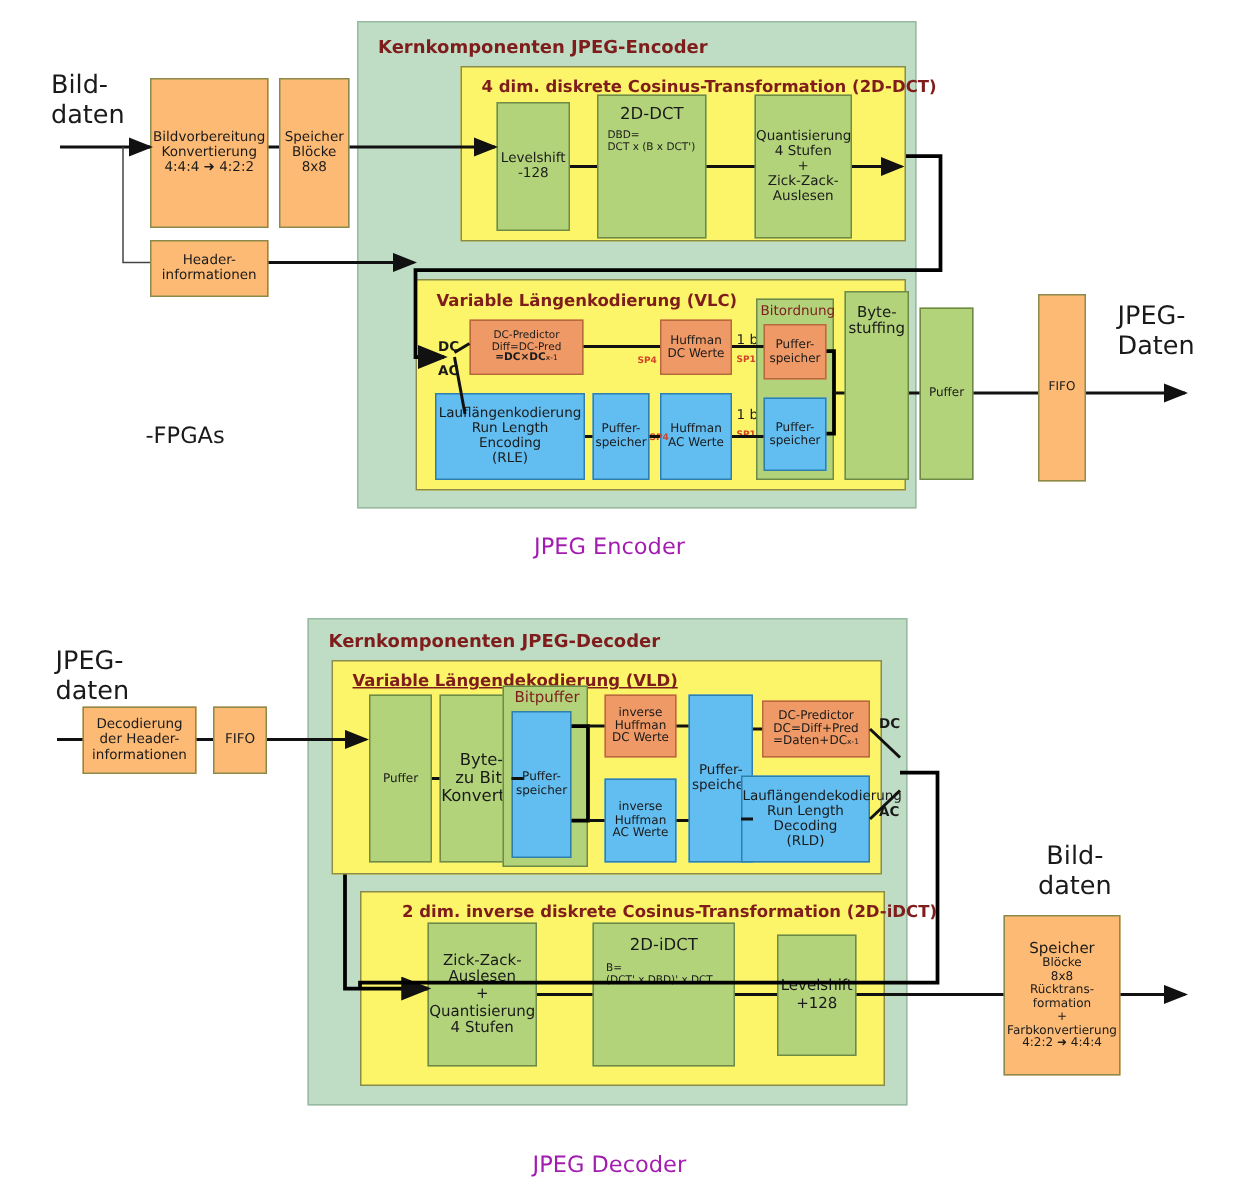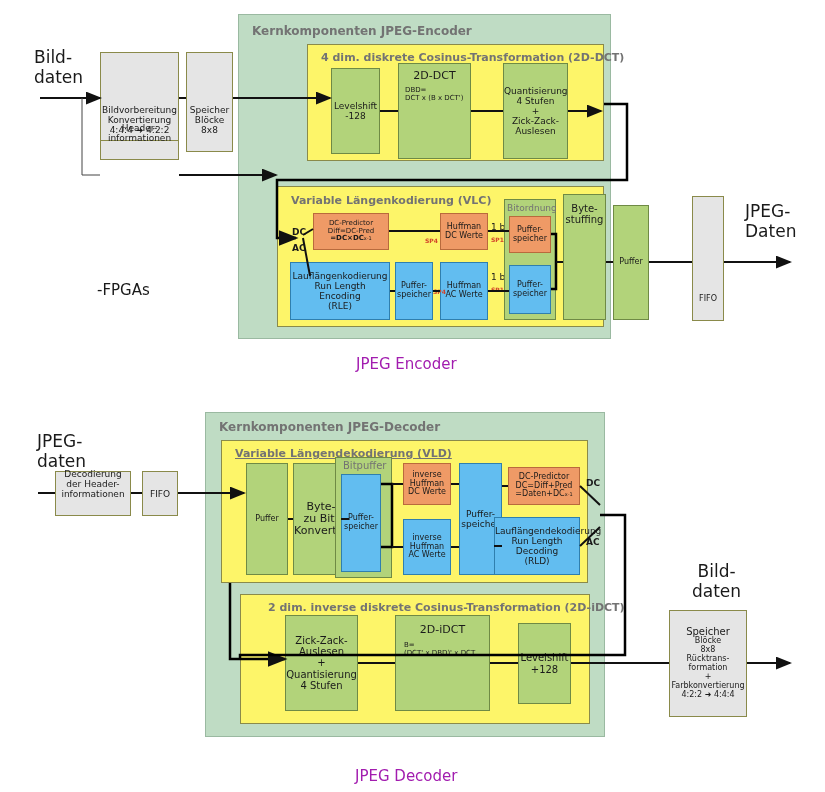--- a/index.html
+++ b/index.html
@@ -9,34 +9,34 @@
     color:#1a1a1a;
   }
 
   
   .box{
     position:absolute;box-sizing:border-box;
     display:flex;align-items:center;justify-content:center;
     text-align:center;line-height:1.12;
     border:1px solid #6d6d40;
   }
-  .box .inner{width:100%;padding:16px 2px;}
-
-  .yellow{background:#e5e5e5;border-color:#8a8a4a;align-items:flex-end;}
+  .box .inner{width:100%;padding:0 2px;}
+
+  .yellow{background:#fdba74;border-color:#8a8a4a;}
   .green {background:#b2d37a;border-color:#6f8a45;}
   .blue  {background:#62bdf0;border-color:#2f7fae;}
   .orange{background:#ef9a66;border-color:#b96a3c;}
 
   
   .cont-mint{background:#bfdcc4;border:1px solid #9ab9a1;position:absolute;box-sizing:border-box;}
   .cont-yellow{background:#fdf569;border:1px solid #8a8a4a;position:absolute;box-sizing:border-box;}
   .cont-green{background:#b2d37a;border:1px solid #6f8a45;position:absolute;box-sizing:border-box;}
 
   .cont-title{
-    position:absolute;font-weight:bold;color:#737373;white-space:nowrap;
+    position:absolute;font-weight:bold;color:#7f1d1d;white-space:nowrap;
   }
 
   
   .t7{font-size:7px;}
   .t8{font-size:8px;}
   .t9{font-size:9px;}
   .t10{font-size:10px;}
   .t11{font-size:11px;}
   .t12{font-size:12px;}
   .t15{font-size:15px;}
@@ -73,21 +73,21 @@
 </div>
 
 <div class="box yellow" style="left:186px;top:52px;width:47px;height:100px;">
   <div class="inner t9">
     <div>Speicher</div>
     <div>Blöcke</div>
     <div>8x8</div>
   </div>
 </div>
 
-<div class="box yellow" style="left:100px;top:140px;width:79px;height:20px;">
+<div class="box yellow" style="left:100px;top:160px;width:79px;height:38px;">
   <div class="inner t9">
     <div>Header-</div>
     <div>informationen</div>
   </div>
 </div>
 
 <div class="cont-yellow" style="left:307px;top:44px;width:297px;height:117px;"></div>
 <div class="cont-title t11" style="left:321px;top:51px;">4 dim. diskrete Cosinus-Transformation (2D-DCT)</div>
 
 <div class="box green" style="left:331px;top:68px;width:49px;height:86px;">

